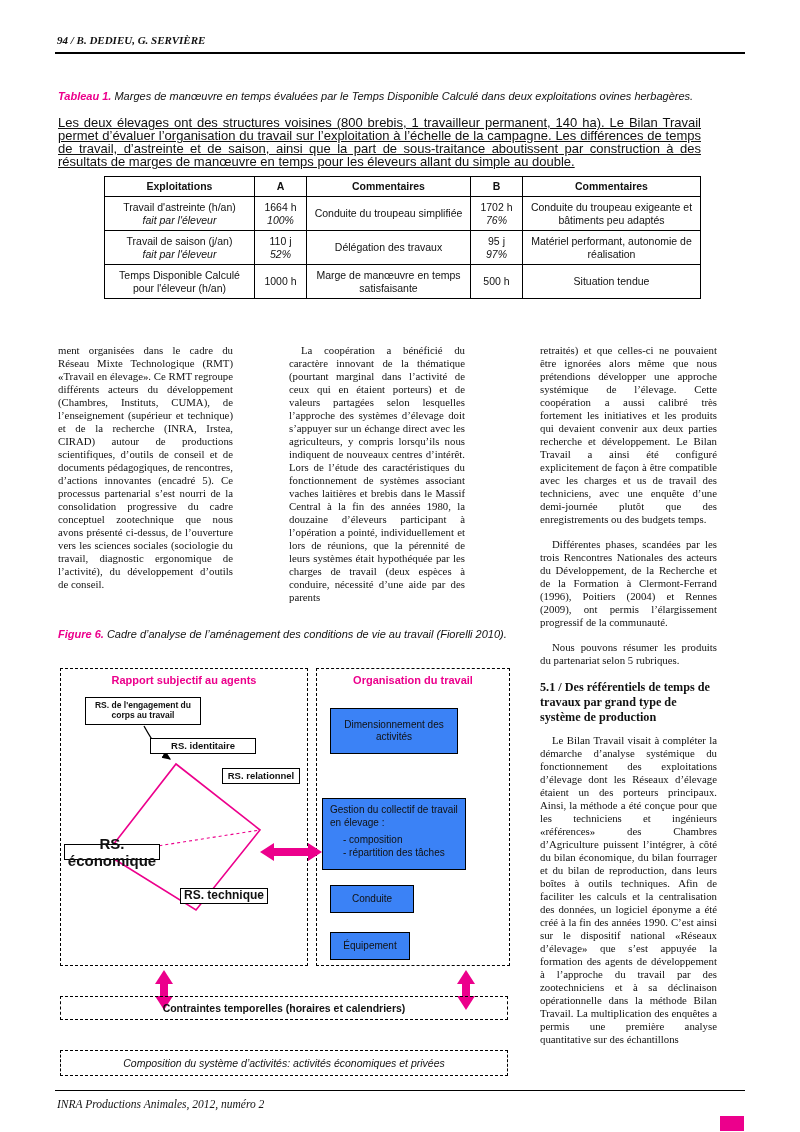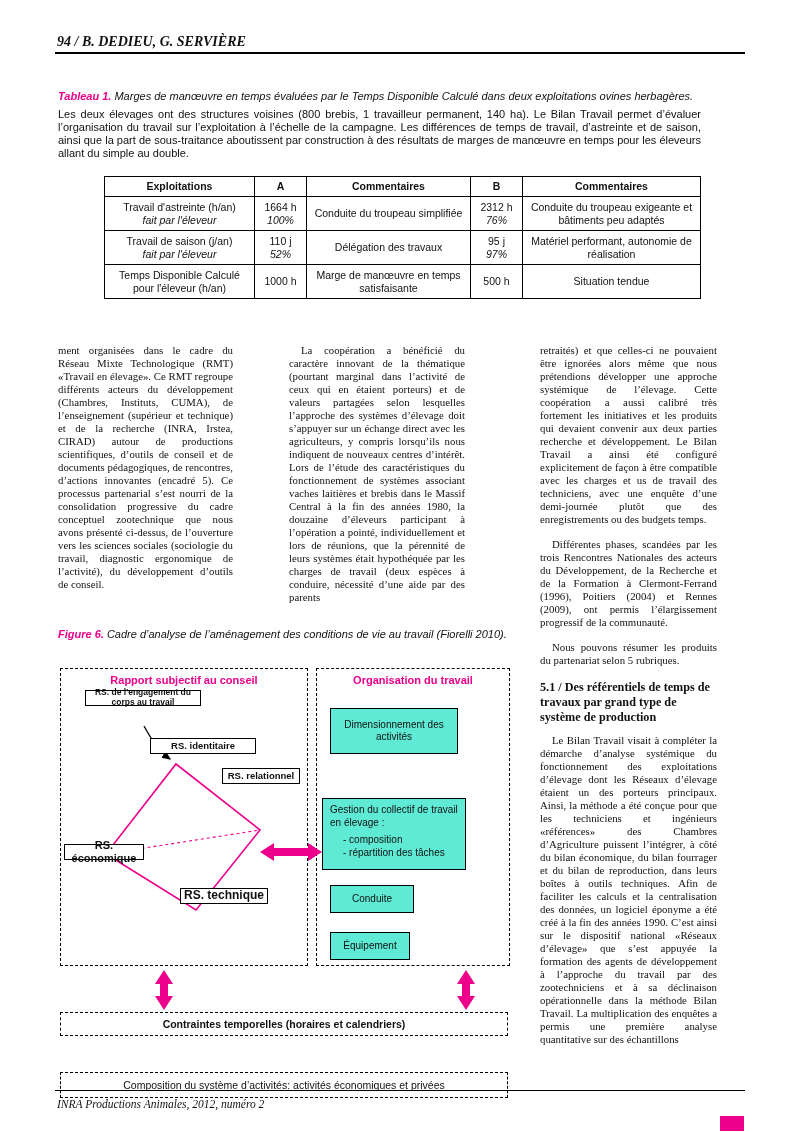--- a/index.html
+++ b/index.html
@@ -6,30 +6,30 @@
   *{ margin:0; padding:0; box-sizing:border-box; }
   html,body{ background:#fff; }
   .page{
     position:relative; width:800px; height:1132px; background:#fff;
     font-family:"Liberation Serif","DejaVu Serif",serif; color:var(--ink);
     overflow:hidden; margin:0 auto;
   }
   .sans{ font-family:"Liberation Sans","DejaVu Sans",sans-serif; }
 
   
-  .running-head{ position:absolute; left:57px; top:34px; font-size:14px; font-weight:bold; font-style:italic; }
+  .running-head{ position:absolute; left:57px; top:34px; font-size:11px; font-weight:bold; font-style:italic; }
   .head-rule{ position:absolute; left:55px; top:52px; width:690px; height:1.5px; background:#000; }
   .foot-rule{ position:absolute; left:55px; top:1090px; width:690px; height:1px; background:#000; }
   .running-foot{ position:absolute; left:57px; top:1098px; font-size:11.5px; font-style:italic; }
   .brand-block{ position:absolute; left:720px; top:1116px; width:24px; height:15px; background:var(--accent); }
 
   
   .tab-caption{ position:absolute; left:58px; top:90px; width:643px; font-size:11px; font-style:italic; line-height:13px; }
   .cap-label{ color:var(--accent); font-weight:bold; font-style:italic; }
-  .tab-intro{ position:absolute; left:58px; top:108px; width:643px; font-size:11px; line-height:13px; text-align:justify; hyphens:auto; }
+  .tab-intro{ position:absolute; left:58px; top:116px; width:643px; font-size:13px; line-height:13px; text-align:justify; hyphens:auto;text-decoration:underline; }
 
   
   table.tdc{ position:absolute; left:104px; top:176px; width:596px; border-collapse:collapse; font-size:10.5px; line-height:12.5px; table-layout:fixed; }
   table.tdc th, table.tdc td{ border:1.2px solid #000; text-align:center; vertical-align:middle; padding:4px 5px; }
   table.tdc th{ font-weight:bold; height:20px; padding:2px 20px; }
   .cell-sub{ font-style:italic; }
   .cw0{ width:150px; } .cw1{ width:52px; } .cw2{ width:164px; } .cw3{ width:52px; } .cw4{ width:178px; }
 
   
   .bodycol{ position:absolute; top:344px; font-size:10.8px; line-height:13px; text-align:justify; hyphens:auto; }
@@ -47,41 +47,41 @@
   .diagram{ position:absolute; left:58px; top:668px; width:452px; height:412px;
             font-family:"Liberation Sans","DejaVu Sans",sans-serif; }
   .panel{ position:absolute; border:1px dashed #000; background:transparent; }
   .panel-left{ left:2px; top:0; width:248px; height:298px; }
   .panel-right{ left:258px; top:0; width:194px; height:298px; }
   .panel-title{ position:absolute; top:5px; left:0; right:0; text-align:center; color:var(--accent); font-weight:bold; font-size:11px; }
   .kite-svg{ position:absolute; left:2px; top:0; width:248px; height:298px; }
 
   .fbox{ position:absolute; border:1px solid #000; background:#fff; font-weight:bold; text-align:center;
          display:flex; align-items:center; justify-content:center; padding:1px 3px; line-height:1.15; }
-  .fb-engagement{ left:27px; top:22px; width:116px; height:16px; font-size:8.5px; }
+  .fb-engagement{ left:27px; top:29px; width:116px; height:28px; font-size:8.5px; }
   .fb-identitaire{ left:92px; top:70px; width:106px; height:16px; font-size:9.5px; }
   .fb-relationnel{ left:164px; top:100px; width:78px; height:16px; font-size:9.5px; }
-  .fb-economique{ left:6px; top:176px; width:80px; height:16px; font-size:11px; }
+  .fb-economique{ left:6px; top:176px; width:96px; height:16px; font-size:15px; }
   .fb-technique{ left:122px; top:220px; width:88px; height:16px; font-size:12px; }
 
-  .obox{ position:absolute; border:1px solid #000; background:#5eead4; font-size:10px; line-height:1.25; }
+  .obox{ position:absolute; border:1px solid #000; background:#3b82f6; font-size:10px; line-height:1.25; }
   .ob-dimensionnement{ left:272px; top:40px; width:128px; height:46px; display:flex; align-items:center; justify-content:center; text-align:center; padding:2px 8px; }
   .ob-gestion{ left:264px; top:130px; width:144px; height:72px; padding:5px 7px; }
   .ob-gestion .g-item{ margin-left:13px; }
   .ob-gestion .g-item-first{ margin-top:5px; }
   .ob-conduite{ left:272px; top:217px; width:84px; height:28px; display:flex; align-items:center; justify-content:center; }
   .ob-equipement{ left:272px; top:264px; width:80px; height:28px; display:flex; align-items:center; justify-content:center; }
 
   .h-arrow{ position:absolute; left:202px; top:174px; width:62px; height:20px; }
   .v-arrow{ position:absolute; width:20px; height:40px; top:302px; }
   .v-arrow-left{ left:96px; } .v-arrow-right{ left:398px; }
 
   .dashed-wide{ position:absolute; left:2px; width:448px; border:1px dashed #000; text-align:center; font-size:10.5px; }
-  .dw-contraintes{ top:344px; height:24px; line-height:22px; font-weight:bold; }
-  .dw-composition{ top:404px; height:26px; line-height:24px; }
+  .dw-contraintes{ top:328px; height:24px; line-height:22px; font-weight:bold; }
+  .dw-composition{ top:382px; height:26px; line-height:24px;font-style:italic; }
 </style>
 </head>
 <body>
 
 <div class="page">
 
   <div class="running-head">94 / B. DEDIEU, G. SERVIÈRE</div>
   <div class="head-rule"></div>
 
   <div class="tab-caption sans">
@@ -112,21 +112,21 @@
         <td>
           <div>Travail d'astreinte (h/an)</div>
           <div class="cell-sub">fait par l'éleveur</div>
         </td>
         <td>
           <div>1664 h</div>
           <div class="cell-sub">100%</div>
         </td>
         <td>Conduite du troupeau simplifiée</td>
         <td>
-          <div>2312 h</div>
+          <div>1702 h</div>
           <div class="cell-sub">76%</div>
         </td>
         <td>Conduite du troupeau exigeante et bâtiments peu adaptés</td>
       </tr>
       <tr>
         <td>
           <div>Travail de saison (j/an)</div>
           <div class="cell-sub">fait par l'éleveur</div>
         </td>
         <td>
@@ -165,21 +165,21 @@
   </div>
 
   <div class="fig-caption sans">
     <span class="cap-label">Figure 6.</span>
     <span>Cadre d’analyse de l’aménagement des conditions de vie au travail (Fiorelli 2010).</span>
   </div>
 
   <div class="diagram">
 
     <div class="panel panel-left">
-      <div class="panel-title">Rapport subjectif au conseil</div>
+      <div class="panel-title">Rapport subjectif au agents</div>
     </div>
     <div class="panel panel-right">
       <div class="panel-title">Organisation du travail</div>
     </div>
 
     <svg class="kite-svg" viewBox="0 0 248 298">
       <defs>
         <marker id="ah" markerWidth="8" markerHeight="8" refX="6" refY="3" orient="auto">
           <path d="M0,0 L7,3 L0,6 Z" fill="#000"></path>
         </marker>

